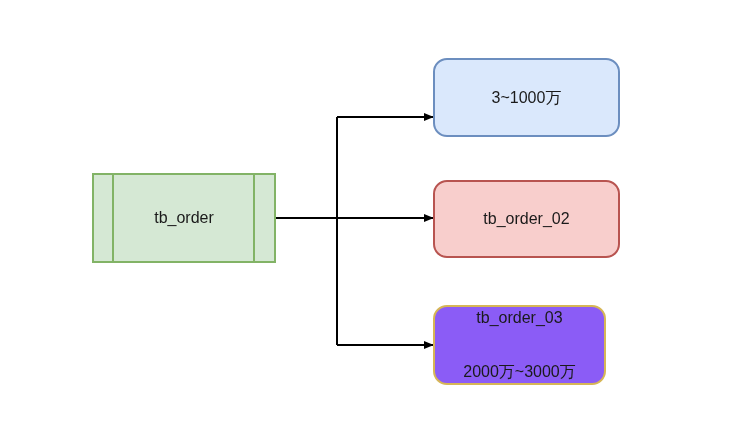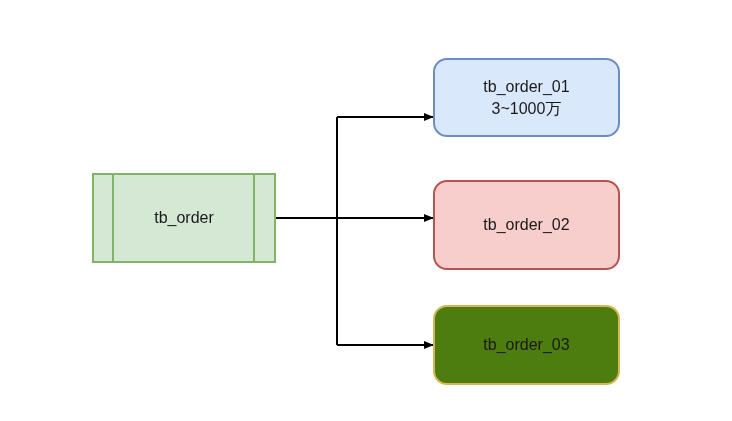--- a/index.html
+++ b/index.html
@@ -100,25 +100,25 @@
     <path d="M 337 345 L 433 345" fill="none" stroke="#000000" stroke-width="2" marker-end="url(#arrowhead)"></path>
   </svg>
 
   <div class="table-node" id="src-node" style="left: 58px; top: 173px; width: 184px; height: 90px; background: rgb(213, 232, 212); border-color: rgb(130, 179, 102);">
     <span class="rail left" style="border-left-color: rgb(130, 179, 102);"></span>
     <span class="rail right" style="border-left-color: rgb(130, 179, 102);"></span>
     <span class="node-label">tb_order</span>
   </div>
 
   <div class="shard-node" id="shard-0" style="left: 433px; top: 58px; width: 187px; height: 79px; background: rgb(218, 232, 252); border-color: rgb(108, 142, 191);">
-    <span class="shard-title">tb_order_01</span>
     <span class="shard-range">3~1000万</span>
   </div>
 
-  <div class="shard-node" id="shard-1" style="left: 433px; top: 180px; width: 187px; height: 90px; background: rgb(248, 206, 204); border-color: rgb(184, 84, 80);">
+  <div class="shard-node" id="shard-1" style="left: 433px; top: 180px; width: 187px; height: 78px; background: rgb(248, 206, 204); border-color: rgb(184, 84, 80);">
     <span class="shard-title">tb_order_02</span>
   </div>
 
-  <div class="shard-node" id="shard-2" style="left: 433px; top: 305px; width: 187px; height: 80px; background: #4d7c0f; border-color: rgb(214, 182, 86);">
+  <div class="shard-node" id="shard-2" style="left: 433px; top: 305px; width: 173px; height: 80px; background: #8b5cf6; border-color: rgb(214, 182, 86); justify-content: space-between;">
     <span class="shard-title">tb_order_03</span>
+    <span class="shard-range">2000万~3000万</span>
   </div>
 
 </div>
 
 </body></html>

